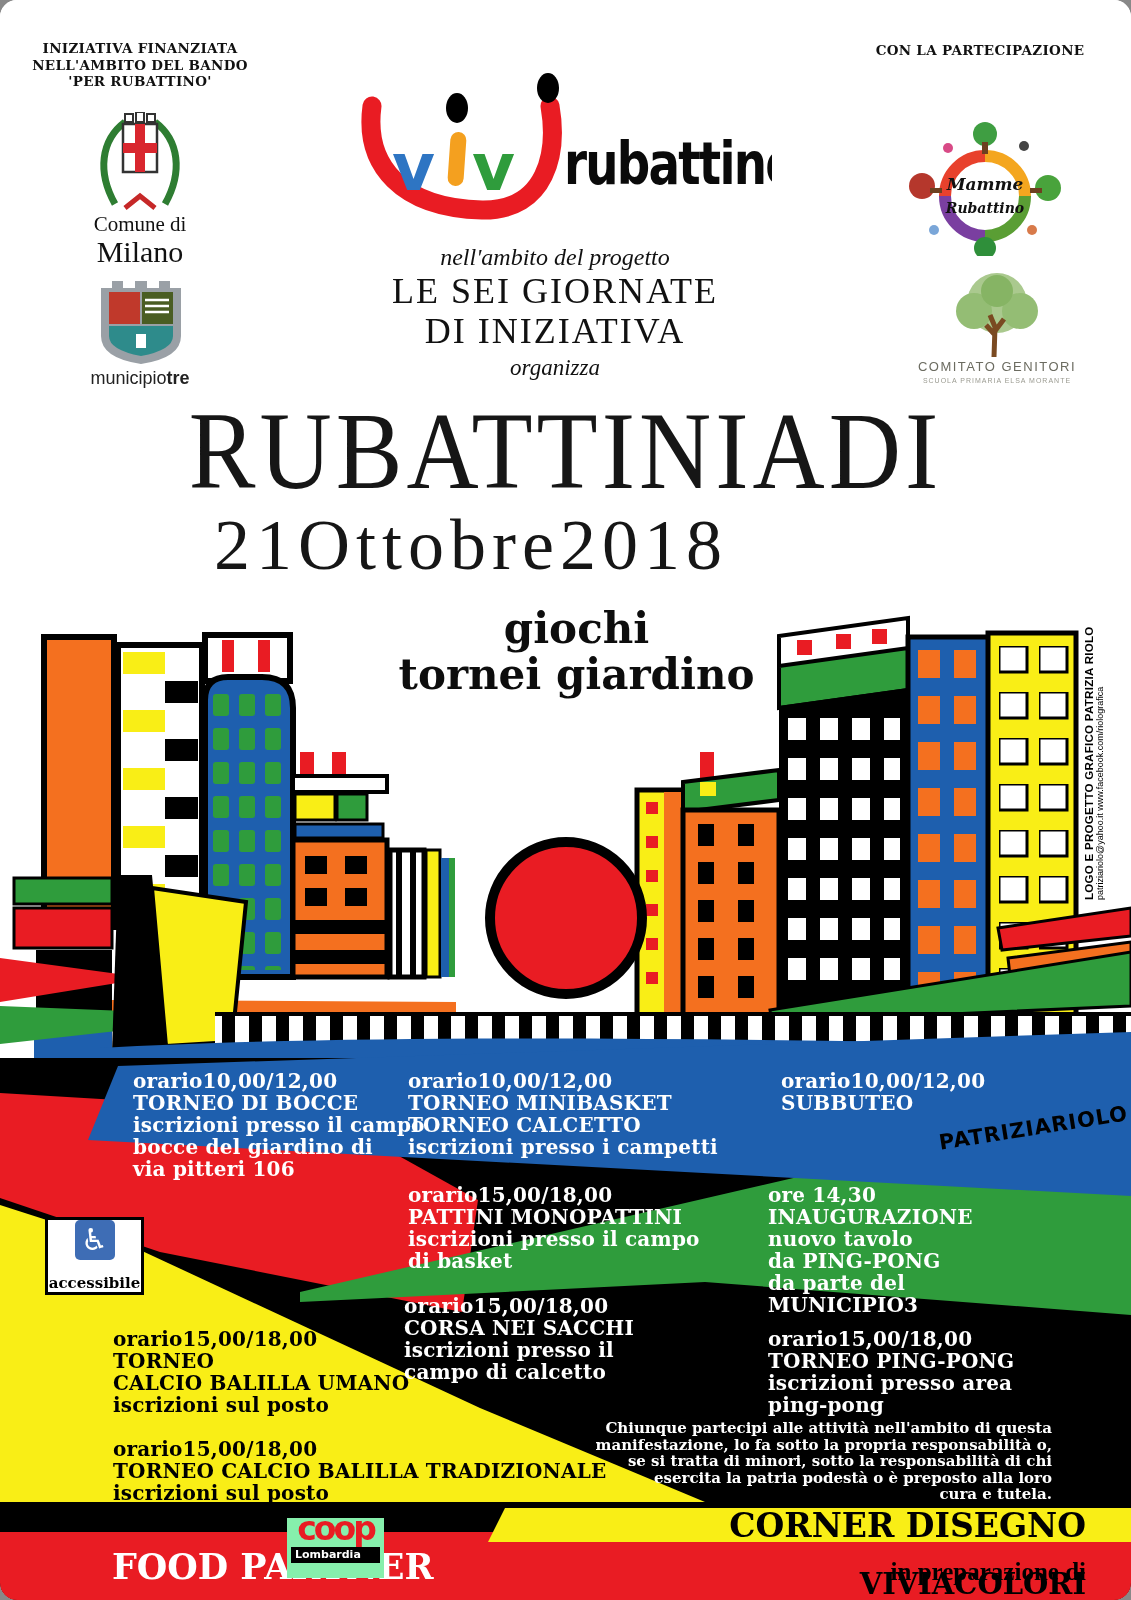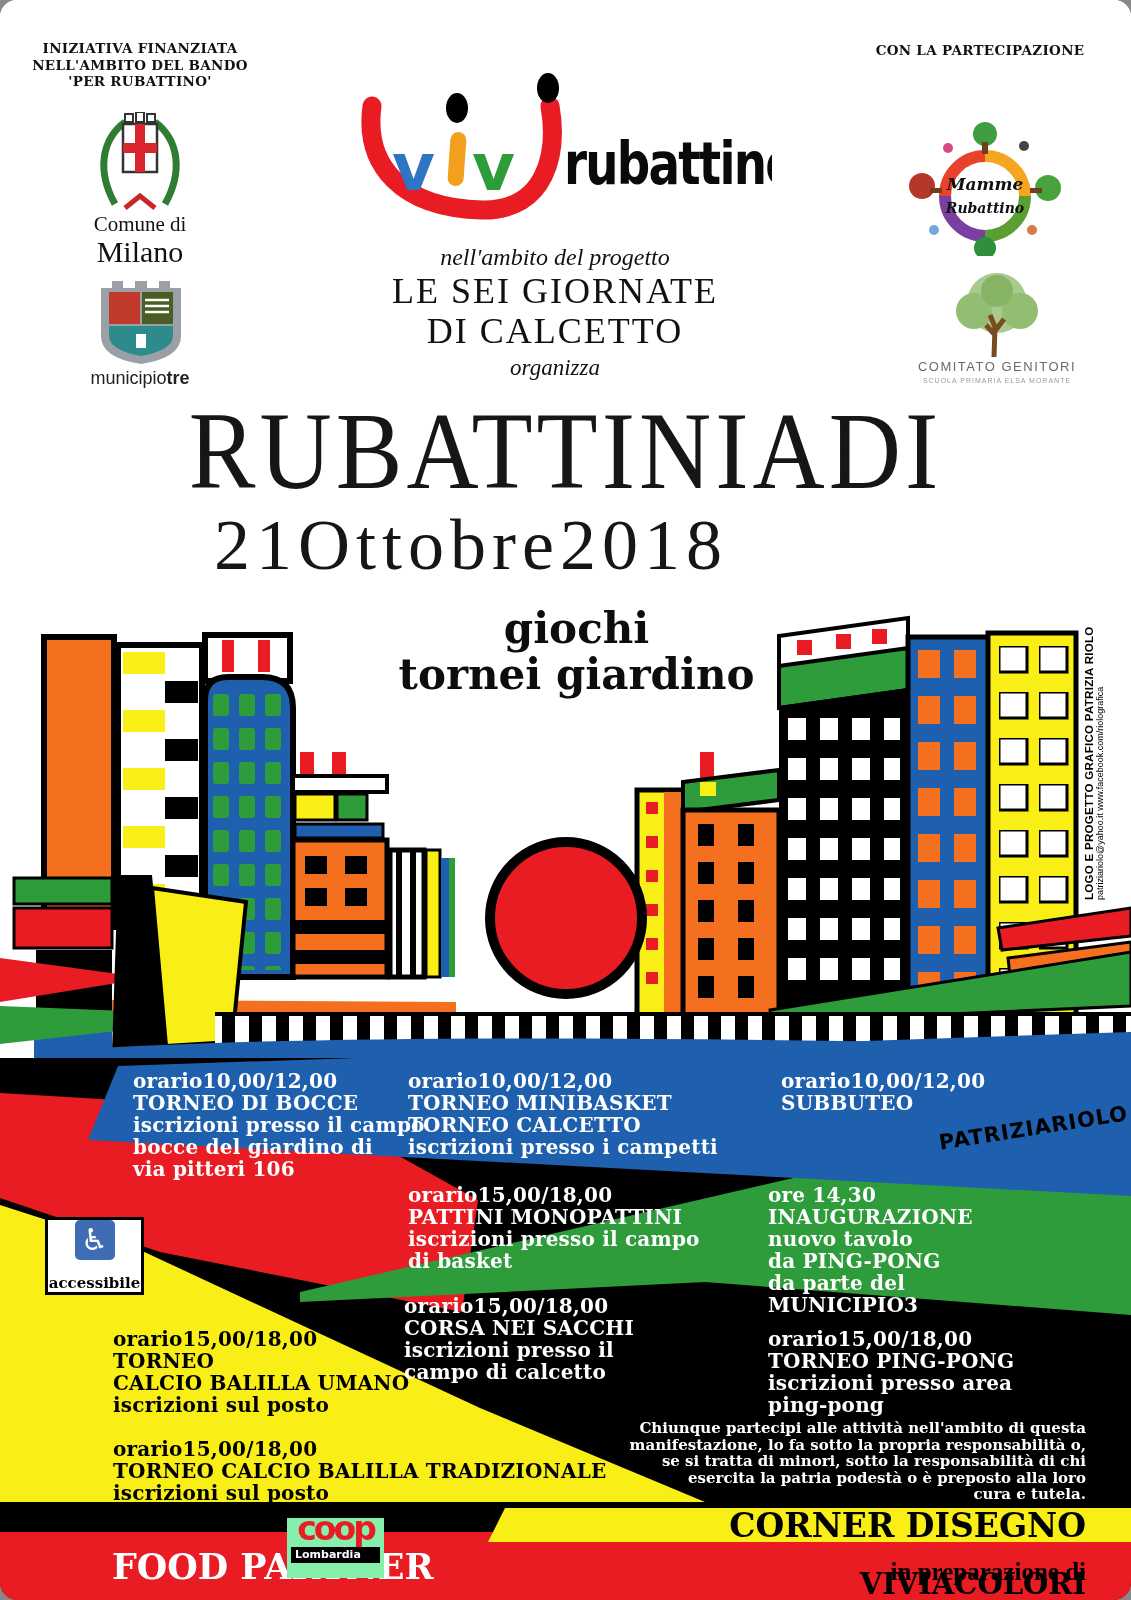--- a/index.html
+++ b/index.html
@@ -240,21 +240,21 @@
     <text x="120" y="124" font-family="DejaVu Sans, sans-serif" font-weight="bold" font-size="66" fill="#2F9C3C">v</text>
     <ellipse cx="196" cy="22" rx="11" ry="15" fill="#000"></ellipse>
     <g transform="translate(212,118) scale(0.9,1.12)">
       <text x="0" y="0" font-family="DejaVu Sans, sans-serif" font-weight="bold" font-size="52" letter-spacing="-2" fill="#0a0a0a">rubattino</text>
     </g>
   </svg>
 
   <div class="abs handline" style="left:315px;top:243px;width:480px">
     <div style="font-size:24px;font-style:italic;line-height:28px">nell'ambito del progetto</div>
     <div style="font-size:36px;letter-spacing:2px;line-height:40px">LE SEI GIORNATE</div>
-    <div style="font-size:36px;letter-spacing:2px;line-height:40px">DI CALCETTO</div>
+    <div style="font-size:36px;letter-spacing:2px;line-height:40px">DI INIZIATIVA</div>
     <div style="font-size:23px;font-style:italic;line-height:34px">organizza</div>
   </div>
 
   <div class="abs bigtitle" style="left:0;top:394px;width:1131px;font-size:100px;letter-spacing:4px;transform:scaleY(1.1)">RUBATTINIADI</div>
   <div class="abs bigtitle" style="left:16px;top:504px;width:910px;font-size:72px;letter-spacing:6px">21Ottobre2018</div>
   <div class="abs slabline" style="left:0;top:606px;width:1131px;font-size:42px;line-height:46px">
     <div>giochi</div>
     <div>tornei giardino</div>
   </div>
 
@@ -326,21 +326,21 @@
     <div>MUNICIPIO3</div>
   </div>
 
   <div class="ev" style="left:768px;top:1328px">
     <div>orario15,00/18,00</div>
     <div>TORNEO PING-PONG</div>
     <div>iscrizioni presso area</div>
     <div>ping-pong</div>
   </div>
 
-  <div class="abs" style="left:566px;top:1420px;width:520px;text-align:right;font-family:'DejaVu Serif',serif;font-weight:bold;font-size:15px;line-height:16.5px;color:#fff">
+  <div class="abs" style="left:532px;top:1420px;width:520px;text-align:right;font-family:'DejaVu Serif',serif;font-weight:bold;font-size:15px;line-height:16.5px;color:#fff">
     <div>Chiunque partecipi alle attività nell'ambito di questa</div>
     <div>manifestazione, lo fa sotto la propria responsabilità o,</div>
     <div>se si tratta di minori, sotto la responsabilità di chi</div>
     <div>esercita la patria podestà o è preposto alla loro</div>
     <div>cura e tutela.</div>
   </div>
 
   <div class="abs" style="left:566px;top:1506px;width:520px;text-align:right;font-family:'DejaVu Serif',serif;font-weight:bold;font-size:33px;color:#000;white-space:nowrap">CORNER DISEGNO</div>
   <div class="abs" style="left:566px;top:1558px;width:520px;text-align:right;font-family:Liberation Serif, serif;font-weight:bold;font-size:25px;color:#000">in preparazione di</div>
   <div class="abs" style="left:566px;top:1567px;width:520px;text-align:right;font-family:'DejaVu Serif',serif;font-weight:bold;font-size:29px;color:#000">VIVIACOLORI</div>

